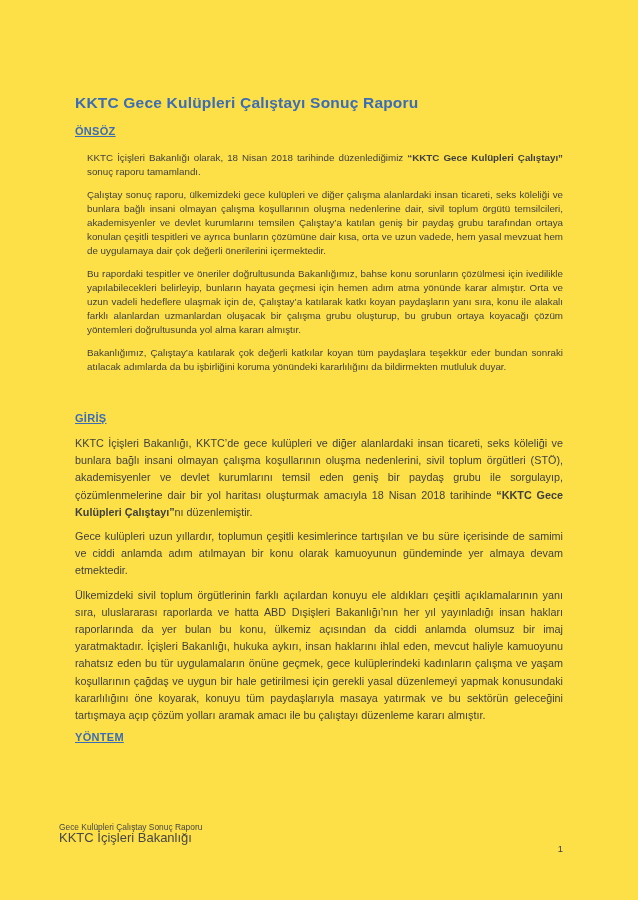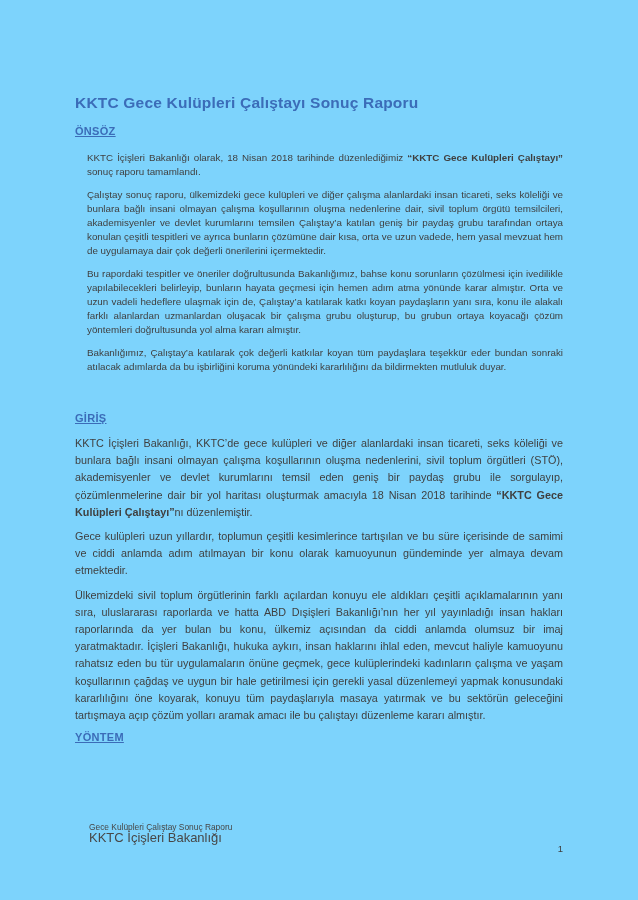--- a/index.html
+++ b/index.html
@@ -5,21 +5,21 @@
   html, body {
     margin: 0;
     padding: 0;
     background: #ffffff;
   }
   .page {
     position: relative;
     width: 638px;
     height: 900px;
     margin: 0 auto;
-    background: #7dd3fc;
+    background: #fde047;
     box-sizing: border-box;
     padding: 94px 75px 0 75px;
     font-family: "Liberation Sans", sans-serif;
     color: #3f3f3f;
     overflow: hidden;
   }
   .doc-title {
     margin: 0 0 13px 0;
     font-size: 15.5px;
     font-weight: 700;
@@ -54,21 +54,21 @@
     margin: 0 0 7px 0;
     font-size: 10.8px;
     line-height: 17.2px;
     text-align: justify;
     color: #3f3f3f;
   }
   .sec-yontem .section-heading { margin-top: 6px; margin-bottom: 0; }
   .bold-run { font-weight: 700; }
   .footer {
     position: absolute;
-    left: 89px;
+    left: 59px;
     top: 822px;
     color: #474747;
   }
   .footer-title {
     font-size: 8.4px;
     line-height: 11px;
   }
   .footer-subtitle {
     font-size: 13px;
     line-height: 10px;

